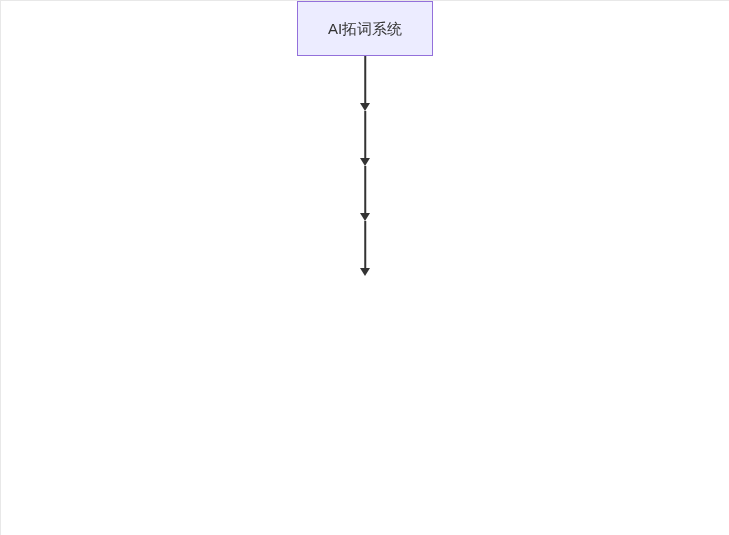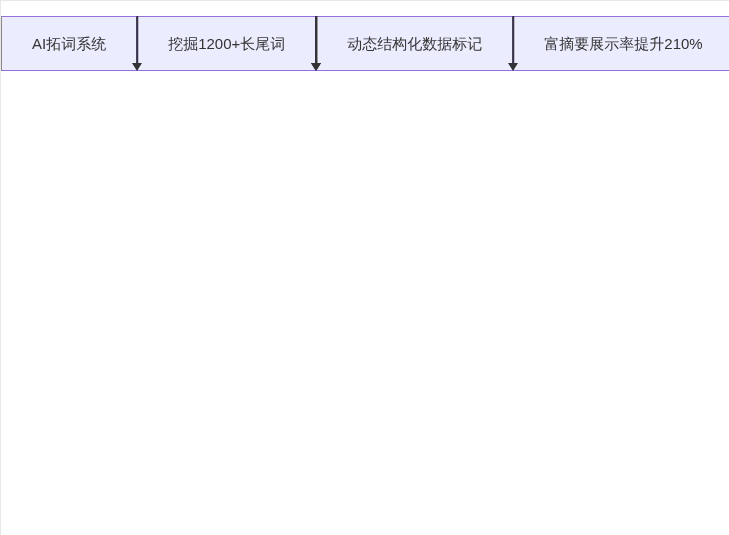--- a/index.html
+++ b/index.html
@@ -12,22 +12,22 @@
       background: #ffffff;
       font-family: "Liberation Sans", "DejaVu Sans", sans-serif;
       overflow: hidden;
       box-sizing: border-box;
       border-top: 1px solid #e8e8e8;
       border-left: 1px solid #e8e8e8;
     }
     .flowchart {
       width: 100%;
       display: flex;
+      flex-direction: column;
       align-items: center;
-      padding-top: 15px;
       box-sizing: border-box;
     }
     .node {
       background: #ececff;
       border: 1px solid #9370db;
       color: #333333;
       font-size: 15px;
       line-height: 1;
       padding: 19px 30px;
       text-align: center;
@@ -65,35 +65,32 @@
 
 <div class="flowchart">
 
   <div class="node">AI拓词系统</div>
 
   <div class="edge">
     <div class="edge-line"></div>
     <div class="edge-head"></div>
   </div>
 
-  <div class="node">挖掘1200+长尾词</div>
 
   <div class="edge">
     <div class="edge-line"></div>
     <div class="edge-head"></div>
   </div>
 
 
   <div class="edge">
     <div class="edge-line"></div>
     <div class="edge-head"></div>
   </div>
 
-  <div class="node">动态结构化数据标记</div>
 
   <div class="edge">
     <div class="edge-line"></div>
     <div class="edge-head"></div>
   </div>
 
-  <div class="node">富摘要展示率提升210%</div>
 
 </div>
 
 </body></html>

